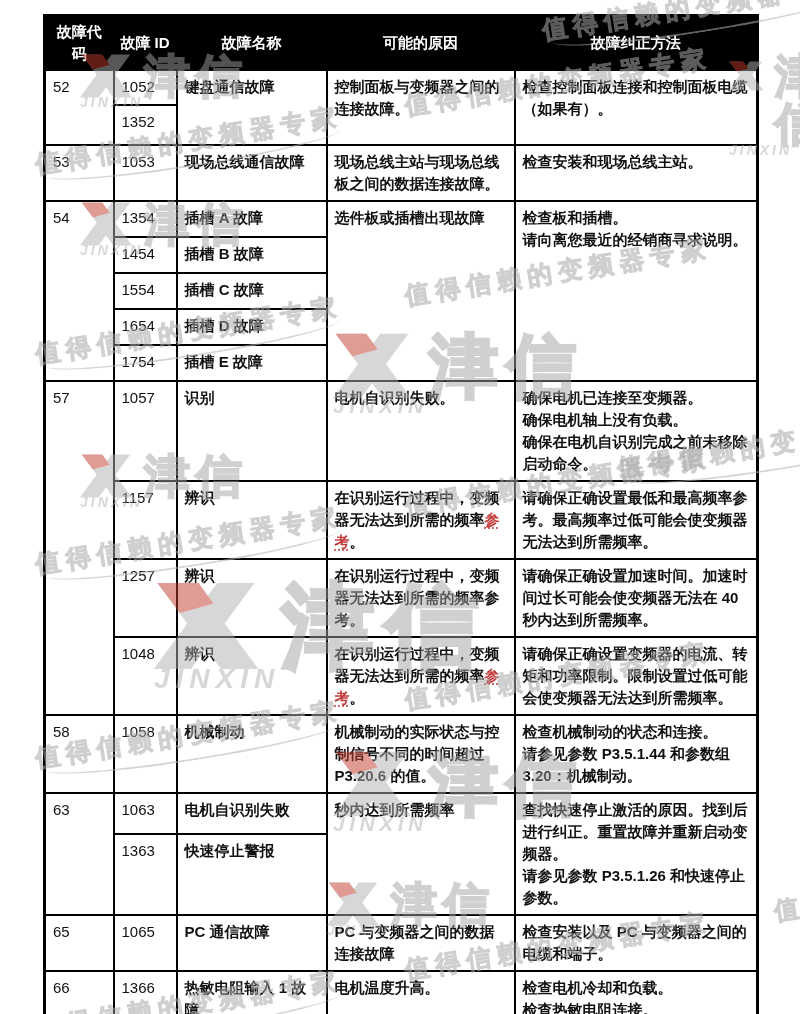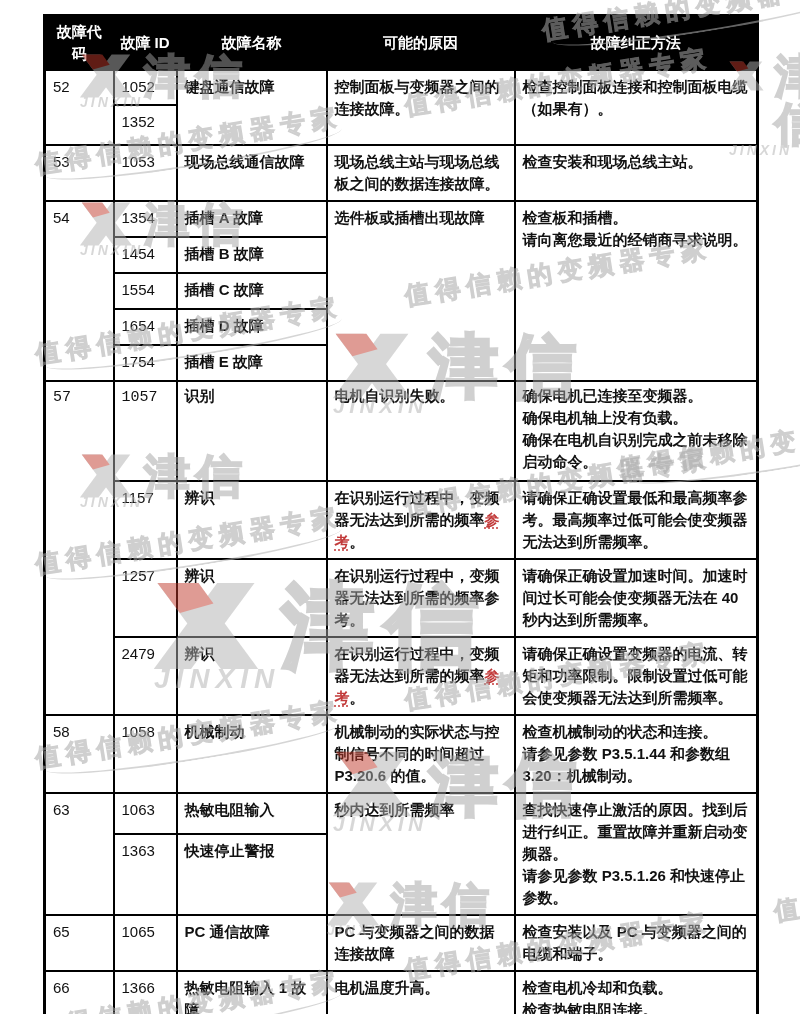--- a/index.html
+++ b/index.html
@@ -146,21 +146,21 @@
   </tr>
   <tr style="height:36px;">
     <td class="id-cell">1654</td>
     <td>插槽 D 故障</td>
   </tr>
   <tr style="height:36px;">
     <td class="id-cell">1754</td>
     <td>插槽 E 故障</td>
   </tr>
 
-  <tr style="height:82px;font-family:Liberation Mono, monospace;">
+  <tr style="height:82px;">
     <td class="code-cell" rowspan="4">57</td>
     <td class="id-cell">1057</td>
     <td>识别</td>
     <td>电机自识别失败。</td>
     <td>确保电机已连接至变频器。
 确保电机轴上没有负载。
 确保在电机自识别完成之前未移除启动命令。</td>
   </tr>
   <tr style="height:69px;">
     <td class="id-cell">1157</td>
@@ -168,39 +168,39 @@
     <td><span>在识别运行过程中，变频器无法达到所需的频率</span><span class="ref-link">参考</span><span>。</span></td>
     <td>请确保正确设置最低和最高频率参考。最高频率过低可能会使变频器无法达到所需频率。</td>
   </tr>
   <tr style="height:71px;">
     <td class="id-cell">1257</td>
     <td>辨识</td>
     <td>在识别运行过程中，变频器无法达到所需的频率参考。</td>
     <td>请确保正确设置加速时间。加速时间过长可能会使变频器无法在 40 秒内达到所需频率。</td>
   </tr>
   <tr style="height:64px;">
-    <td class="id-cell">2479</td>
+    <td class="id-cell">1048</td>
     <td>辨识</td>
     <td><span>在识别运行过程中，变频器无法达到所需的频率</span><span class="ref-link">参考</span><span>。</span></td>
     <td>请确保正确设置变频器的电流、转矩和功率限制。限制设置过低可能会使变频器无法达到所需频率。</td>
   </tr>
 
   <tr style="height:68px;">
     <td class="code-cell">58</td>
     <td class="id-cell">1058</td>
     <td>机械制动</td>
     <td>机械制动的实际状态与控制信号不同的时间超过 P3.20.6 的值。</td>
     <td>检查机械制动的状态和连接。
 请参见参数 P3.5.1.44 和参数组 3.20：机械制动。</td>
   </tr>
 
   <tr style="height:35px;">
     <td class="code-cell" rowspan="2">63</td>
     <td class="id-cell">1063</td>
-    <td>热敏电阻输入</td>
+    <td>电机自识别失败</td>
     <td rowspan="2">秒内达到所需频率</td>
     <td rowspan="2">查找快速停止激活的原因。找到后进行纠正。重置故障并重新启动变频器。
 请参见参数 P3.5.1.26 和快速停止参数。</td>
   </tr>
   <tr style="height:68px;">
     <td class="id-cell">1363</td>
     <td>快速停止警报</td>
   </tr>
 
   <tr style="height:54px;">

